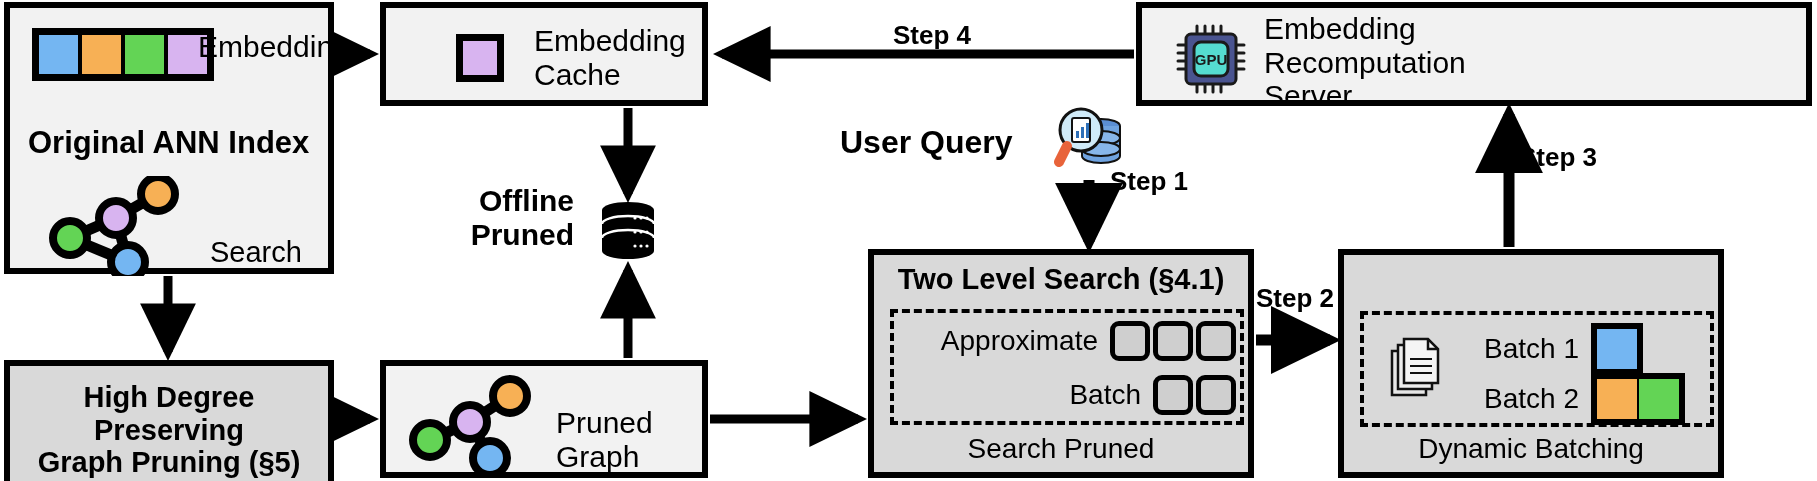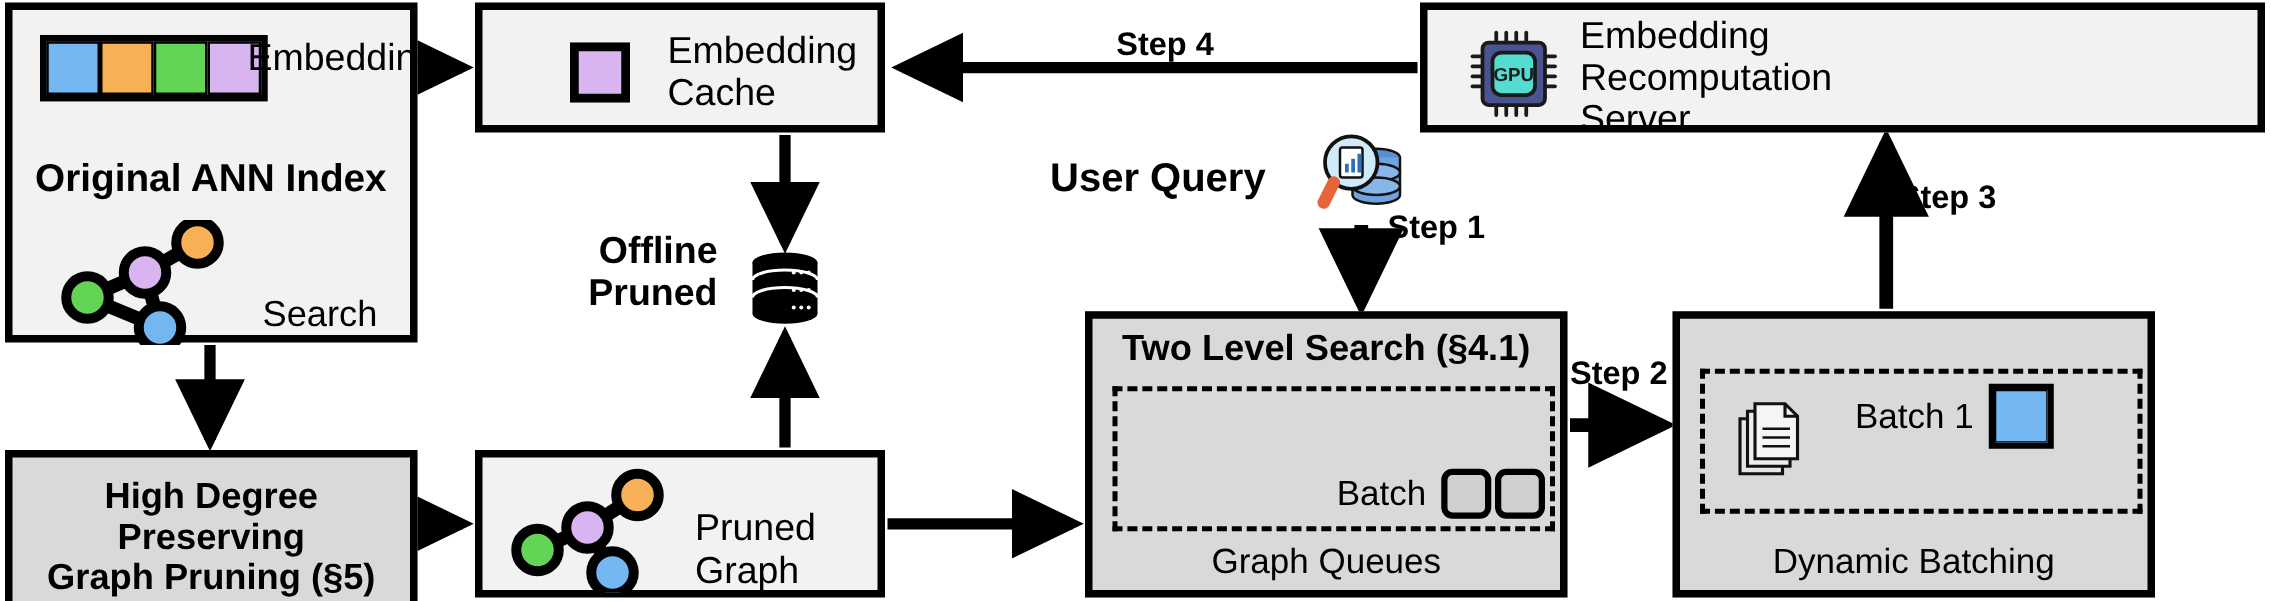--- a/index.html
+++ b/index.html
@@ -77,21 +77,21 @@
   #row-exact  { left: 12px; top: 62px; width: 330px; justify-content: flex-end; }
   .queue-label { font-size: 28px; margin-right: 12px; }
   .slots { display: flex; gap: 3px; }
   .slot { width: 40px; height: 40px; background: #cfcfcf; border: 5px solid #000; border-radius: 9px; }
   #search-queues-label { position: absolute; top: 178px; width: 100%; text-align: center; font-size: 28px; }
 
   
   #batch-sched { left: 1338px; top: 249px; width: 386px; height: 229px; display: block; }
   #batch-title { position: absolute; top: 8px; width: 100%; text-align: center; font-size: 29px; font-weight: bold; }
   #batch-dashed {
-    position: absolute; left: 16px; top: 40px; width: 354px; height: 116px;
+    position: absolute; left: 16px; top: 56px; width: 354px; height: 116px;
     border: 4px dashed #000;
   }
   #docs-icon { position: absolute; left: 24px; top: 22px; width: 60px; height: 66px; }
   .batch-row { position: absolute; display: flex; align-items: center; }
   #batch-row-1 { left: 120px; top: 8px; }
   #batch-row-2 { left: 120px; top: 58px; }
   .batch-label { font-size: 28px; margin-right: 12px; }
   .chips { display: flex; border: 5px solid #000; background: #000; }
   .chips > i { display: block; width: 42px; height: 42px; border: 1px solid #000; }
   #dynamic-batching-label { position: absolute; top: 178px; width: 100%; text-align: center; font-size: 28px; }
@@ -248,29 +248,37 @@
       <circle cx="62" cy="48" r="17" fill="#d8b4f0" stroke="#000" stroke-width="8"></circle>
       <circle cx="22" cy="66" r="17" fill="#63d455" stroke="#000" stroke-width="8"></circle>
       <circle cx="82" cy="84" r="17" fill="#74b6f2" stroke="#000" stroke-width="8"></circle>
     </svg>
     <div class="lbl" id="pruned-label">Pruned Graph</div>
   </div>
 
   <div class="box grayfill" id="two-level">
     <div class="lbl" id="two-level-title">Two Level Search (§4.1)</div>
     <div id="search-dashed">
+      <div class="queue-row" id="row-approx">
+        <span class="queue-label">Approximate</span>
+        <span class="slots">
+          <i class="slot"></i>
+          <i class="slot"></i>
+          <i class="slot"></i>
+        </span>
+      </div>
       <div class="queue-row" id="row-exact">
         <span class="queue-label">Batch</span>
         <span class="slots">
           <i class="slot"></i>
           <i class="slot"></i>
         </span>
       </div>
     </div>
-    <div class="lbl" id="search-queues-label">Graph Queues</div>
+    <div class="lbl" id="search-queues-label">Search Pruned</div>
   </div>
 
   <div class="box grayfill" id="batch-sched">
     <div id="batch-dashed">
       <svg id="docs-icon" viewBox="0 0 60 66">
         <path d="M4 14 h24 l10 10 v34 h-34 z" fill="#e6e6e6" stroke="#111" stroke-width="2.5"></path>
         <path d="M10 8 h24 l10 10 v34 h-34 z" fill="#ededed" stroke="#111" stroke-width="2.5"></path>
         <path d="M16 2 h24 l10 10 v34 h-34 z" fill="#f5f5f5" stroke="#111" stroke-width="2.5"></path>
         <path d="M40 2 v10 h10" fill="none" stroke="#111" stroke-width="2.5"></path>
         <g stroke="#111" stroke-width="2">
@@ -278,20 +286,27 @@
           <line x1="22" y1="29" x2="44" y2="29"></line>
           <line x1="22" y1="36" x2="44" y2="36"></line>
         </g>
       </svg>
       <div class="batch-row" id="batch-row-1">
         <span class="batch-label">Batch 1</span>
         <span class="chips">
           <i style="background:#74b6f2"></i>
         </span>
       </div>
+      <div class="batch-row" id="batch-row-2">
+        <span class="batch-label">Batch 2</span>
+        <span class="chips">
+          <i style="background:#f7b055"></i>
+          <i style="background:#63d455"></i>
+        </span>
+      </div>
     </div>
     <div class="lbl" id="dynamic-batching-label">Dynamic Batching</div>
   </div>
 
   <div class="steplbl" style="left:1110px; top:166px;">Step 1</div>
   <div class="steplbl" style="left:1256px; top:283px;">Step 2</div>
   <div class="steplbl" style="left:1519px; top:142px;">Step 3</div>
   <div class="steplbl" style="left:893px; top:20px;">Step 4</div>
 
 </div>

